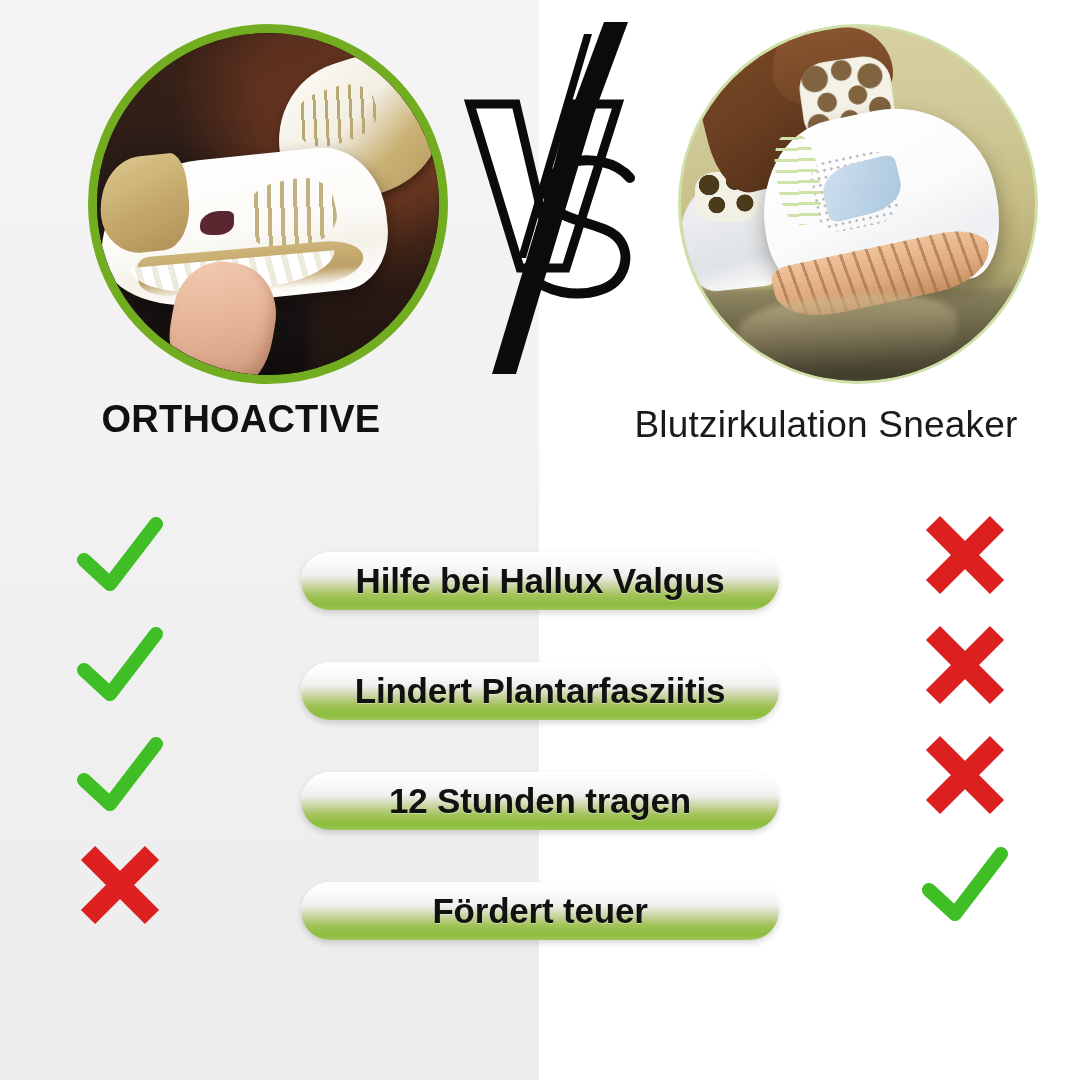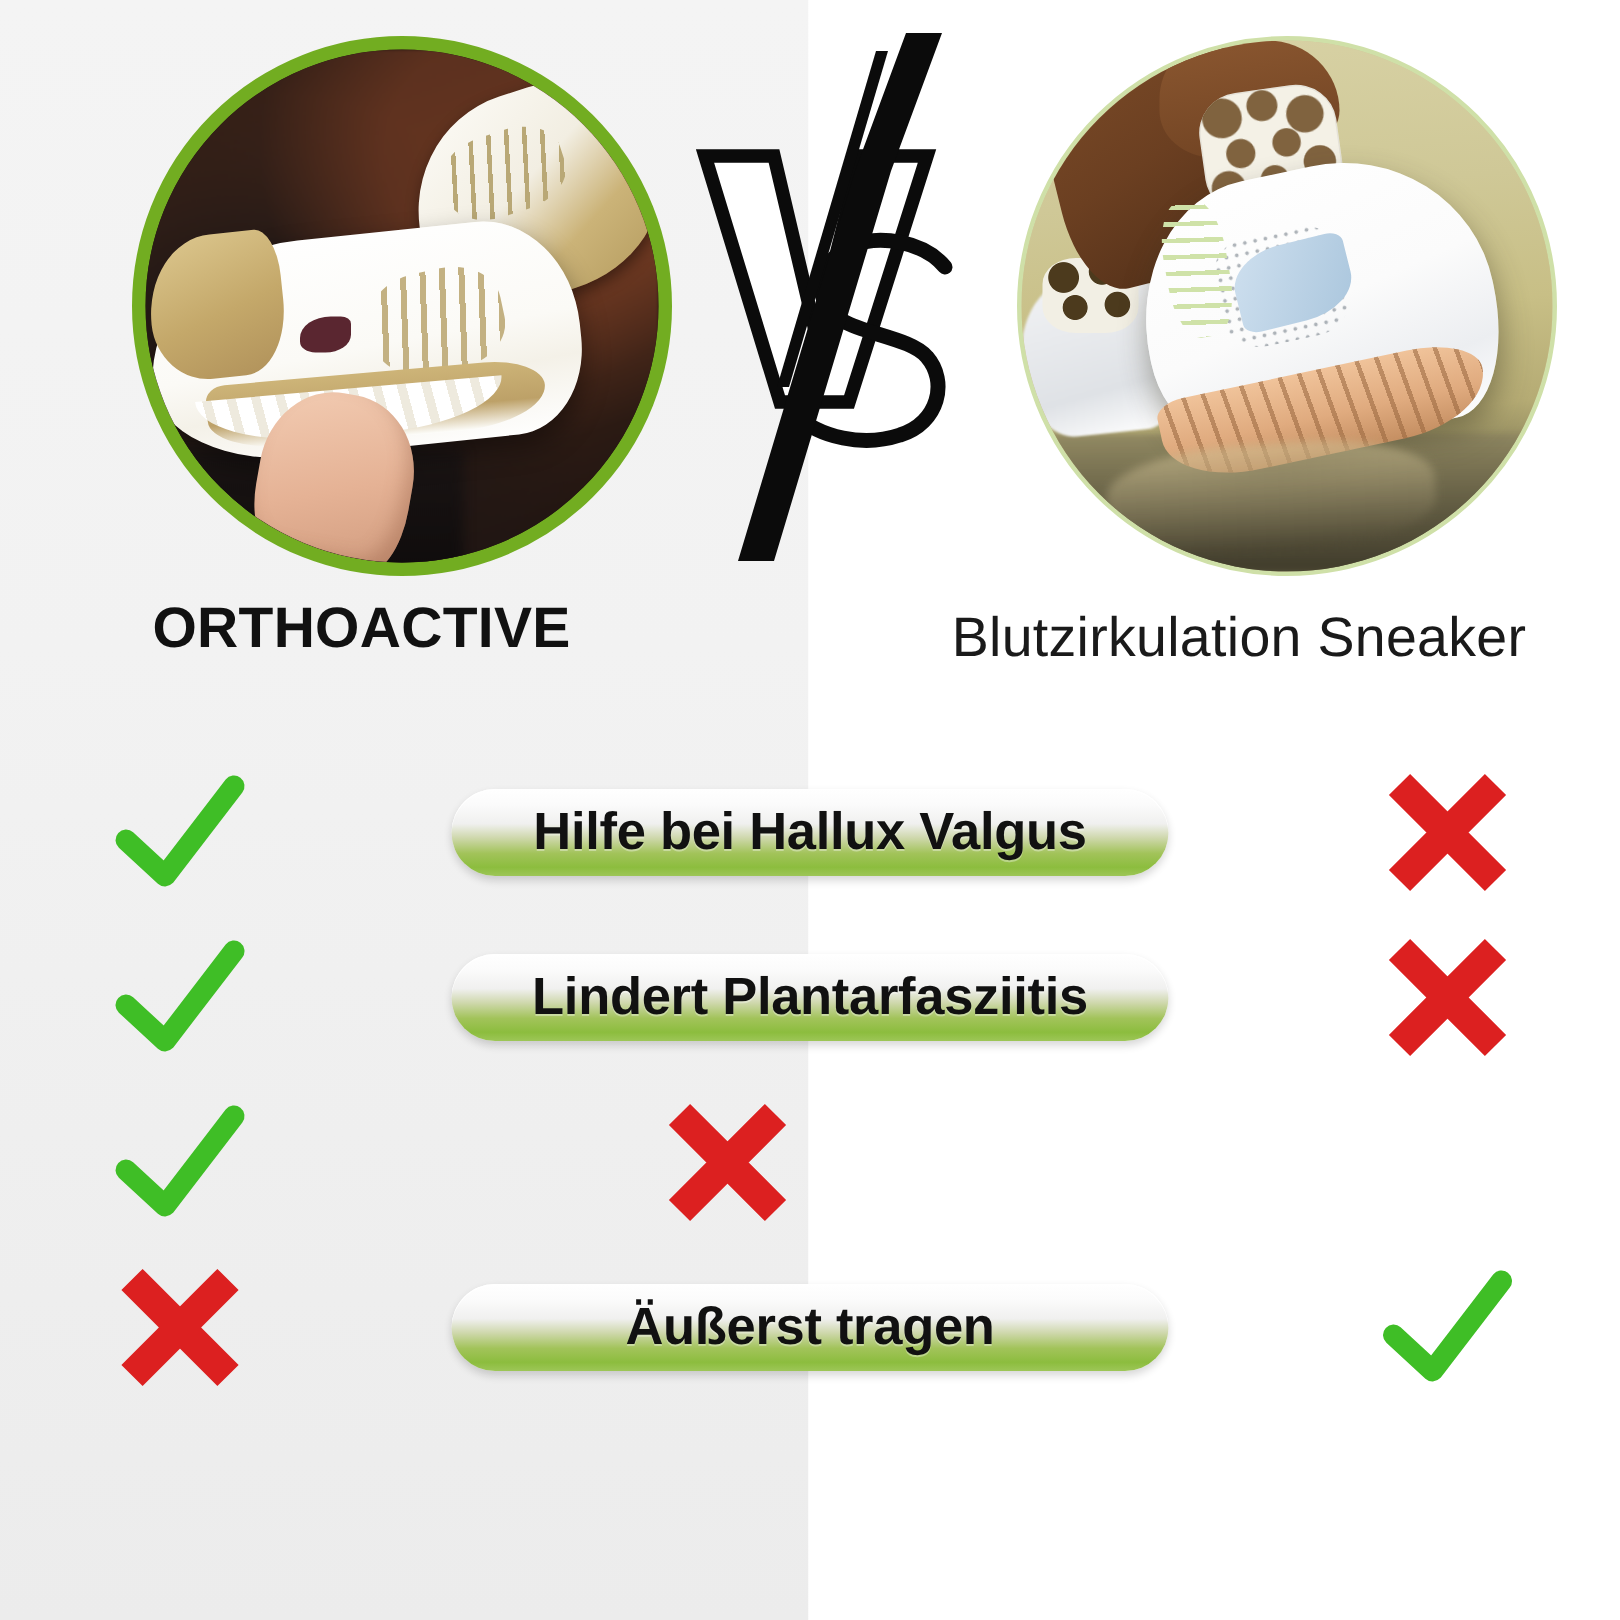--- a/index.html
+++ b/index.html
@@ -228,21 +228,21 @@
     position:absolute; left:570px; top:404px; width:500px;
     text-align:center;
     font-size:37px; font-weight:400; color:#1a1a1a;
     letter-spacing:.2px;
   }
 
   
   #rows { position:absolute; left:0; top:500px; width:1080px; }
   .row {
     position:relative; height:110px;
-    display:flex; align-items:center;
+    display:flex; align-items:flex-end;
   }
   .mark-cell {
     width:300px; height:110px;
     display:flex; align-items:center; justify-content:center;
     flex:0 0 300px;
   }
   .mark-cell.left  { justify-content:center; padding-right:60px; }
   .mark-cell.right { justify-content:center; padding-left:70px; }
   .pill-cell { flex:1 1 auto; display:flex; align-items:center; justify-content:center; }
 
@@ -387,40 +387,45 @@
   </div>
 
   <div class="row">
     <div class="mark-cell left">
       <span class="icon-check">
         <svg width="92" height="82" viewBox="0 0 92 82">
             <path d="M10 46 L36 70 L82 10" fill="none" stroke="#3FBE26" stroke-width="14" stroke-linecap="round" stroke-linejoin="round"></path>
           </svg>
       </span>
     </div>
+    <div class="pill-cell">
+      <div class="pill">
+        <span class="pill-text">12 Stunden tragen</span>
+      </div>
+    </div>
     <div class="mark-cell right">
       <span class="icon-cross">
         <svg width="84" height="84" viewBox="0 0 84 84">
             <path d="M10 10 L74 74 M74 10 L10 74" fill="none" stroke="#DC2020" stroke-width="20" stroke-linecap="butt"></path>
           </svg>
       </span>
     </div>
   </div>
 
   <div class="row">
     <div class="mark-cell left">
       <span class="icon-cross">
         <svg width="84" height="84" viewBox="0 0 84 84">
             <path d="M10 10 L74 74 M74 10 L10 74" fill="none" stroke="#DC2020" stroke-width="20" stroke-linecap="butt"></path>
           </svg>
       </span>
     </div>
     <div class="pill-cell">
       <div class="pill">
-        <span class="pill-text">Äußerst tragen</span>
+        <span class="pill-text">Fördert teuer</span>
       </div>
     </div>
     <div class="mark-cell right">
       <span class="icon-check">
         <svg width="92" height="82" viewBox="0 0 92 82">
             <path d="M10 46 L36 70 L82 10" fill="none" stroke="#3FBE26" stroke-width="14" stroke-linecap="round" stroke-linejoin="round"></path>
           </svg>
       </span>
     </div>
   </div>

